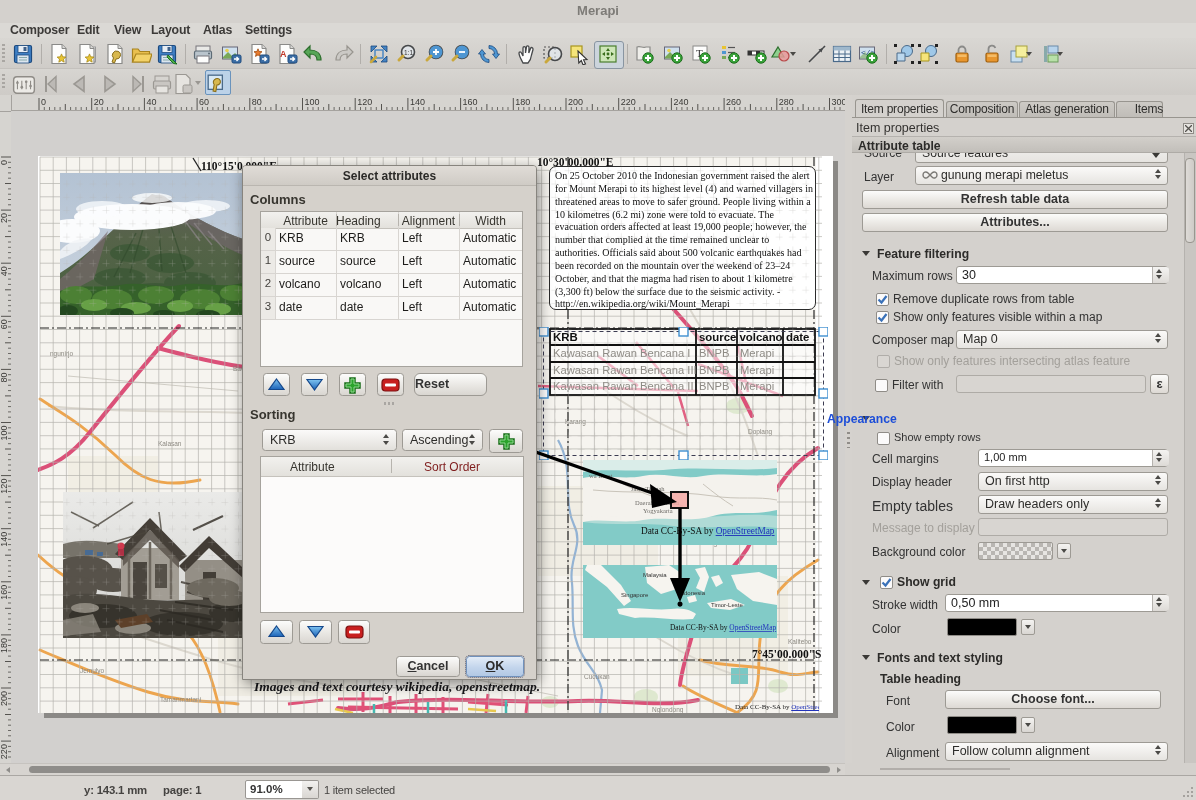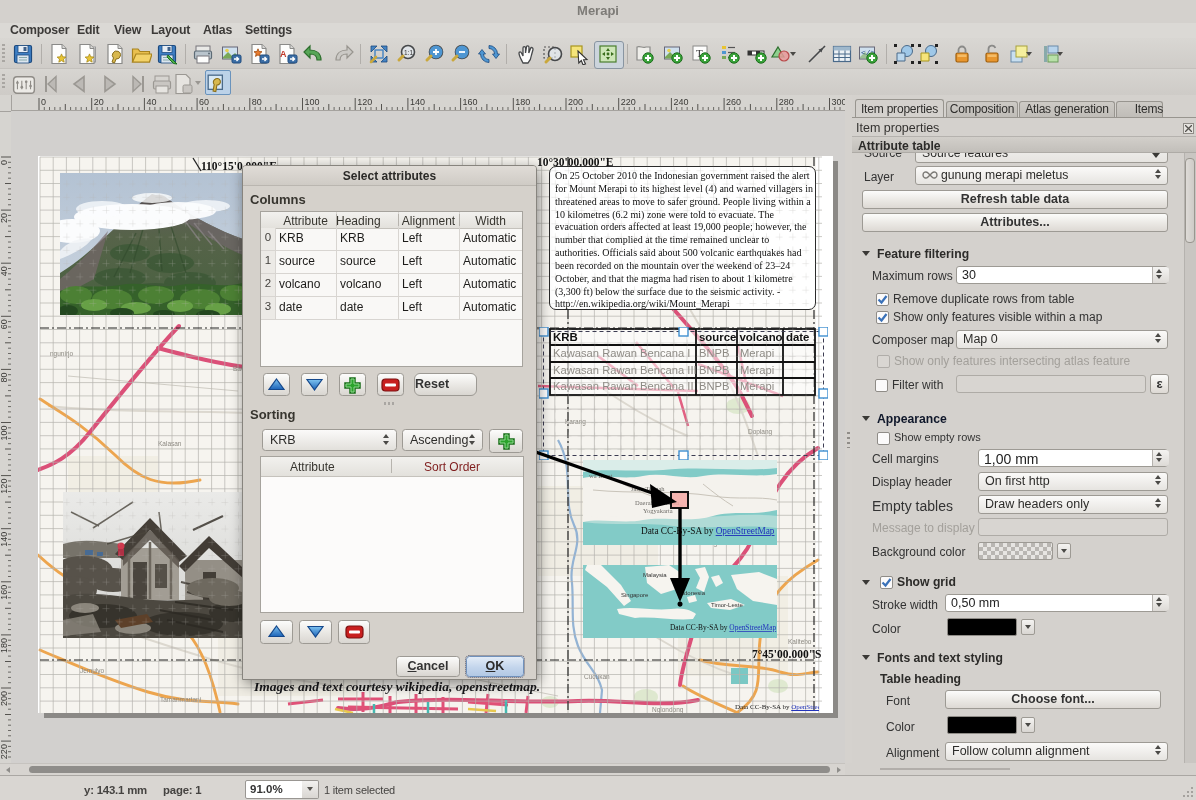--- a/index.html
+++ b/index.html
@@ -1119,26 +1119,26 @@
 <div class="abs" style="left:963px;top:332px;font-size:12.5px;color:#2d2c2a;white-space:nowrap">Map 0</div>
 <div class="abs" style="left:1155px;top:333px;width:0;height:0;border-left:3.5px solid transparent;border-right:3.5px solid transparent;border-bottom:4px solid #4a4946"></div>
 <div class="abs" style="left:1155px;top:339px;width:0;height:0;border-left:3.5px solid transparent;border-right:3.5px solid transparent;border-top:4px solid #4a4946"></div>
 <div class="abs" style="left:877px;top:355px;width:13px;height:13px;background:#d9d6d2;border:1px solid #b0ada9;border-radius:2px;box-sizing:border-box"></div>
 <div class="abs" style="left:894px;top:354px;font-size:12px;color:#a3a09b">Show only features intersecting atlas feature</div>
 <div class="abs" style="left:875px;top:379px;width:13px;height:13px;background:#fbfafa;border:1px solid #8f8c87;border-radius:2px;box-sizing:border-box"></div>
 <div class="abs" style="left:892px;top:378px;font-size:12px;color:#333">Filter with</div>
 <div class="abs" style="left:956px;top:375px;width:190px;height:18px;background:#d8d5d1;border:1px solid #aeaba6;border-radius:3px;box-sizing:border-box"></div>
 <div class="abs" style="left:1150px;top:374px;width:19px;height:20px;background:linear-gradient(#fcfcfb,#eceae6 50%,#ddd9d4);border:1px solid #9d9a94;border-radius:3px;box-sizing:border-box;text-align:center;font-size:13.0px;font-weight:700;color:#333;line-height:18px">ε</div>
 <div class="abs" style="left:862px;top:416px;width:0;height:0;border-left:4.5px solid transparent;border-right:4.5px solid transparent;border-top:5.5px solid #3a3936"></div>
-<div class="abs" style="left:877px;top:412px;font-size:12.2px;font-weight:700;color:#0f172a">Appearance</div>
+<div class="abs" style="left:827px;top:412px;font-size:12.2px;font-weight:700;color:#1d4ed8">Appearance</div>
 <div class="abs" style="left:877px;top:432px;width:13px;height:13px;background:#fbfafa;border:1px solid #8f8c87;border-radius:2px;box-sizing:border-box"></div>
 <div class="abs" style="left:894px;top:431px;font-size:11px;color:#333">Show empty rows</div>
 <div class="abs" style="left:872px;top:452px;font-size:12px;color:#333">Cell margins</div>
 <div class="abs" style="left:978px;top:449px;width:190px;height:18px;background:#fff;border:1px solid #9d9a94;border-radius:3px;box-sizing:border-box"></div>
-<div class="abs" style="left:984px;top:451px;font-size:14px;color:#222;white-space:nowrap">1,00 mm</div>
+<div class="abs" style="left:984px;top:451px;font-size:11px;color:#222;white-space:nowrap">1,00 mm</div>
 <div class="abs" style="left:1152px;top:450px;width:16px;height:16px;background:linear-gradient(#f4f3f1,#dddad6);border-left:1px solid #b5b2ae;border-radius:0 3px 3px 0"></div>
 <div class="abs" style="left:1156px;top:452px;width:0;height:0;border-left:3.5px solid transparent;border-right:3.5px solid transparent;border-bottom:4px solid #4a4946"></div>
 <div class="abs" style="left:1156px;top:458px;width:0;height:0;border-left:3.5px solid transparent;border-right:3.5px solid transparent;border-top:4px solid #4a4946"></div>
 <div class="abs" style="left:872px;top:475px;font-size:12px;color:#333">Display header</div>
 <div class="abs" style="left:978px;top:472px;width:190px;height:19px;background:linear-gradient(#fbfaf9,#e6e4e0);border:1px solid #9d9a94;border-radius:3px;box-sizing:border-box"></div>
 <div class="abs" style="left:985px;top:474px;font-size:12.5px;color:#2d2c2a;white-space:nowrap">On first http</div>
 <div class="abs" style="left:1155px;top:475px;width:0;height:0;border-left:3.5px solid transparent;border-right:3.5px solid transparent;border-bottom:4px solid #4a4946"></div>
 <div class="abs" style="left:1155px;top:481px;width:0;height:0;border-left:3.5px solid transparent;border-right:3.5px solid transparent;border-top:4px solid #4a4946"></div>
 <div class="abs" style="left:872px;top:498px;font-size:14px;color:#333">Empty tables</div>
 <div class="abs" style="left:978px;top:495px;width:190px;height:19px;background:linear-gradient(#fbfaf9,#e6e4e0);border:1px solid #9d9a94;border-radius:3px;box-sizing:border-box"></div>
@@ -1252,21 +1252,21 @@
       <path d="M7,2 L12,2 L12,7 L17,7 L17,12 L12,12 L12,17 L7,17 L7,12 L2,12 L2,7 L7,7 Z" fill="#2ba32b" stroke="#1a6d1a" stroke-width="1.5"></path>
       <path d="M8,3 L11,3 L11,8 L16,8 L16,11 L11,11 L11,16 L8,16 L8,11 L3,11 L3,8 L8,8 Z" fill="none" stroke="#8fd68f" stroke-width="1"></path>
     </svg>
   </div>
 <div class="abs" style="left:377px;top:373px;width:27px;height:23px;background:linear-gradient(#fcfcfb,#e9e7e3 55%,#d9d6d1);border:1px solid #9d9a94;border-radius:3.5px;box-sizing:border-box">
     <svg width="19" height="14" style="margin:4px auto 0;display:block">
       <rect x="1" y="1" width="17" height="12" rx="3.5" fill="#c81f1f" stroke="#7e1212" stroke-width="1.2"></rect>
       <rect x="4" y="5.5" width="11" height="3" rx="1" fill="#fff"></rect>
     </svg>
   </div>
-<div class="abs" style="left:414px;top:373px;width:63px;height:23px;background:linear-gradient(#fcfcfb,#e9e7e3 55%,#d9d6d1);border:1px solid #9d9a94;border-radius:6px;box-sizing:border-box">
+<div class="abs" style="left:414px;top:373px;width:73px;height:23px;background:linear-gradient(#fcfcfb,#e9e7e3 55%,#d9d6d1);border:1px solid #9d9a94;border-radius:6px;box-sizing:border-box">
     <div style="margin-top:3px;font-size:12.5px;font-weight:700;color:#333">Reset</div>
   </div>
 <div class="abs" style="left:384px;top:402px;width:12px;height:3px;background:repeating-linear-gradient(90deg,#a9a6a2 0 2px,transparent 2px 4px)"></div>
 <div class="abs" style="left:250px;top:407px;font-size:13px;font-weight:700;color:#37352f">Sorting</div>
 <div class="abs" style="left:262px;top:429px;width:135px;height:22px;background:linear-gradient(#fbfaf9,#e2e0db);border:1px solid #9d9a94;border-radius:3.5px;box-sizing:border-box"></div>
 <div class="abs" style="left:270px;top:433px;font-size:12.5px;color:#2d2c2a;white-space:nowrap">KRB</div>
 <div class="abs" style="left:383px;top:434px;width:0;height:0;border-left:3.5px solid transparent;border-right:3.5px solid transparent;border-bottom:4px solid #4a4946"></div>
 <div class="abs" style="left:383px;top:441px;width:0;height:0;border-left:3.5px solid transparent;border-right:3.5px solid transparent;border-top:4px solid #4a4946"></div>
 <div class="abs" style="left:402px;top:429px;width:81px;height:22px;background:linear-gradient(#fbfaf9,#e2e0db);border:1px solid #9d9a94;border-radius:3.5px;box-sizing:border-box"></div>
 <div class="abs" style="left:410px;top:433px;font-size:12.5px;color:#2d2c2a;white-space:nowrap">Ascending</div>

